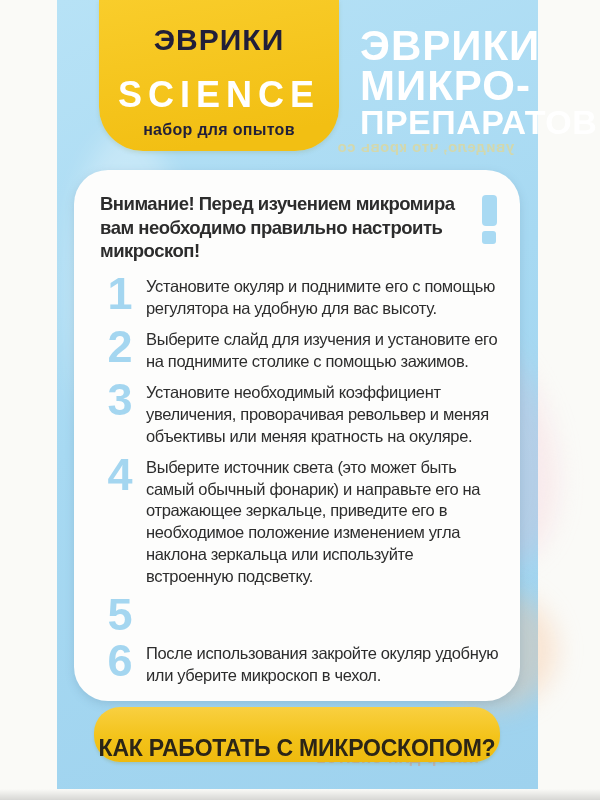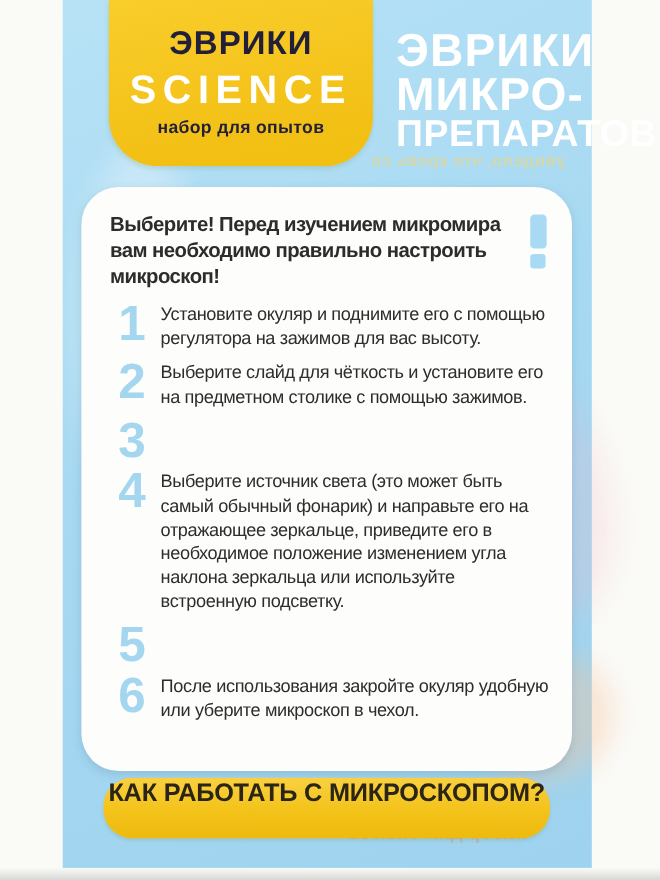--- a/index.html
+++ b/index.html
@@ -27,21 +27,21 @@
   .blob-pink{left:345px;top:320px;width:150px;height:250px;background:rgba(242,176,196,0.22);transform:rotate(-18deg);}
   .blob-peach{left:370px;top:590px;width:130px;height:120px;background:rgba(246,195,152,0.38);}
   
   .logo-box{
     position:absolute;left:42px;top:0;width:240px;height:151px;
     border-radius:0 0 44px 44px;text-align:center;box-sizing:border-box;
     background:linear-gradient(170deg,#f9cd2b 0%,#f2bf13 85%);
     box-shadow:0 2px 4px rgba(120,140,60,0.18);
   }
   .brand-name{padding-top:23px;font-size:30px;font-weight:bold;color:#211f39;letter-spacing:1px;}
-  .brand-science{font-size:36px;font-weight:bold;color:#ffffff;letter-spacing:6px;margin-top:4px;}
+  .brand-science{font-size:36px;font-weight:bold;color:#ffffff;letter-spacing:6px;margin-top:17px;}
   .brand-tagline{font-size:16px;font-weight:bold;color:#211f39;margin-top:5px;letter-spacing:0.3px;}
   
   .product-title{position:absolute;left:303px;top:26px;color:#ffffff;font-weight:bold;}
   .pt-line-big{font-size:42px;line-height:40px;letter-spacing:1px;}
   .pt-line-small{font-size:34px;line-height:30px;letter-spacing:0.5px;margin-top:1px;}
   
   .card{
     position:absolute;left:17px;top:170px;width:446px;height:531px;
     background:#fdfdfc;border-radius:34px;box-sizing:border-box;
     padding:22px 16px 0 26px;
@@ -61,21 +61,21 @@
     flex:0 0 37px;font-size:45px;font-weight:bold;color:#a4d6f0;
     line-height:0.82;letter-spacing:-3px;text-align:center;
   }
   .step-text{
     width:356px;font-size:16.5px;line-height:1.33;color:#2d2d2d;
     letter-spacing:-0.35px;
   }
   
   .banner{
     position:absolute;left:37px;top:707px;width:406px;height:55px;
-    border-radius:26px;display:flex;align-items:flex-start;justify-content:center;
+    border-radius:26px;display:flex;align-items:flex-end;justify-content:center;
     background:linear-gradient(180deg,#f9d041 0%,#f3c31a 55%,#eeba0e 100%);
     box-shadow:0 2px 3px rgba(120,140,60,0.2);
   }
   .banner-label{font-size:23px;font-weight:bold;color:#2b2517;letter-spacing:-0.2px;}
   
   .photo-bottom-shade{
     position:absolute;left:0;bottom:0;width:600px;height:11px;
     background:linear-gradient(rgba(0,0,0,0),rgba(0,0,0,0.14));
   }
 </style>
@@ -100,38 +100,39 @@
 
     <div class="product-title">
       <div class="pt-line-big">ЭВРИКИ</div>
       <div class="pt-line-big">МИКРО-</div>
       <div class="pt-line-small">ПРЕПАРАТОВ</div>
     </div>
 
     <div class="card">
 
       <div class="warning-row">
-        <div class="warning-text">Выберите! Перед изучением микромира вам необходимо правильно настроить микроскоп!</div>
+        <div class="warning-text">Внимание! Перед изучением микромира вам необходимо правильно настроить микроскоп!</div>
         <div class="excl-icon">
           <div class="excl-bar"></div>
           <div class="excl-dot"></div>
         </div>
       </div>
 
       <div class="steps">
         <div class="step">
           <div class="step-num">1</div>
-          <div class="step-text">Установите окуляр и поднимите его с помощью регулятора на зажимов для вас высоту.</div>
+          <div class="step-text">Установите окуляр и поднимите его с помощью регулятора на удобную для вас высоту.</div>
         </div>
         <div class="step">
           <div class="step-num">2</div>
-          <div class="step-text">Выберите слайд для чёткость и установите его на предметном столике с помощью зажимов.</div>
+          <div class="step-text">Выберите слайд для изучения и установите его на поднимите столике с помощью зажимов.</div>
         </div>
         <div class="step">
           <div class="step-num">3</div>
+          <div class="step-text">Установите необходимый коэффициент увеличения, проворачивая револьвер и меняя объективы или меняя кратность на окуляре.</div>
         </div>
         <div class="step">
           <div class="step-num">4</div>
           <div class="step-text">Выберите источник света (это может быть самый обычный фонарик)  и направьте его на отражающее зеркальце, приведите его в необходимое положение изменением угла наклона зеркальца или используйте встроенную подсветку.</div>
         </div>
         <div class="step">
           <div class="step-num">5</div>
         </div>
         <div class="step">
           <div class="step-num">6</div>

